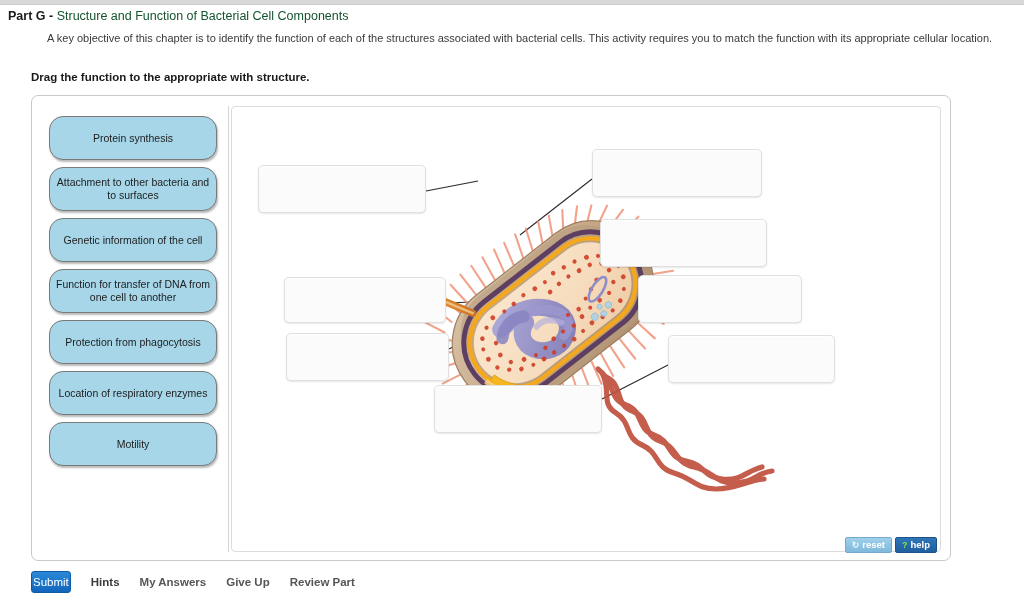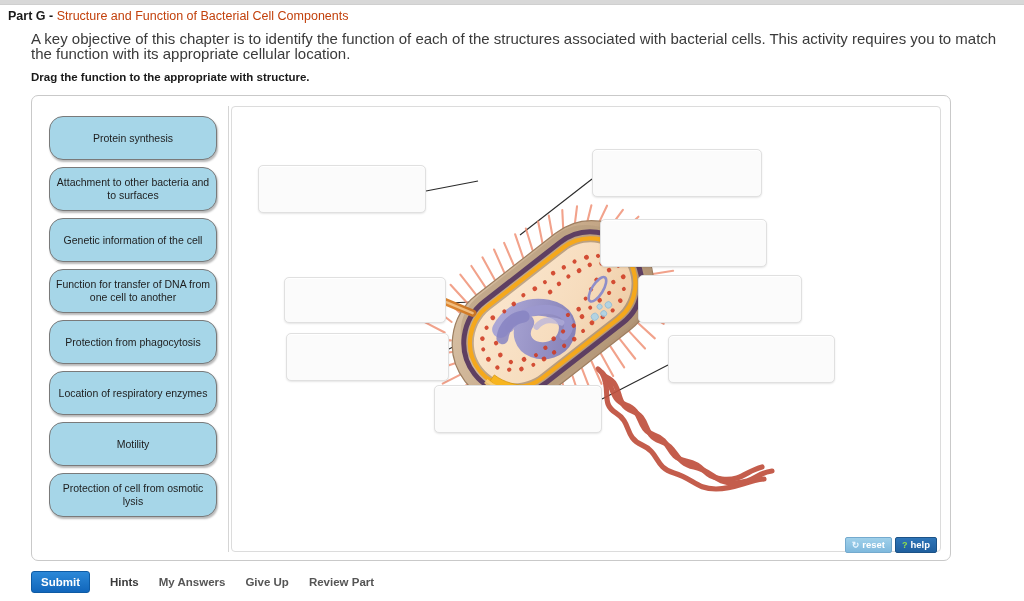--- a/index.html
+++ b/index.html
@@ -36,28 +36,28 @@
   .part-header .part-label {
     font-weight: bold;
     color: #1a1a1a;
   }
   .part-header .part-dash {
     font-weight: bold;
     color: #1a1a1a;
   }
   .part-header .part-title {
     font-weight: normal;
-    color: #c2410c;
+    color: #14532d;
   }
 
   .intro {
     position: absolute;
-    left: 31px; top: 31px;
+    left: 47px; top: 31px;
     width: 978px;
-    font-size: 15px;
+    font-size: 11px;
     line-height: 15px;
     color: #3a3a3a;
   }
 
   .instruction {
     position: absolute;
     left: 31px; top: 71px;
     font-size: 11.5px;
     font-weight: bold;
     color: #1a1a1a;
@@ -184,22 +184,22 @@
     display: flex;
     align-items: center;
     gap: 0;
   }
   .btn-submit {
     background: linear-gradient(#2b88d8, #1166bb);
     border: 1px solid #0e5ba4;
     border-radius: 3px;
     color: #ffffff;
     font-size: 11.5px;
-    font-weight: bold;
-    padding: 4px 9px;
+    font-weight: normal;
+    padding: 4px 1px;
     cursor: pointer;
     user-select: none;
   }
   .action-link {
     font-size: 11.5px;
     font-weight: bold;
     color: #555555;
     margin-left: 20px;
     cursor: pointer;
     user-select: none;
@@ -227,21 +227,20 @@
 <div class="activity-panel">
 
   <div class="bank">
     <div class="bank-item">Protein synthesis</div>
     <div class="bank-item">Attachment to other bacteria and to surfaces</div>
     <div class="bank-item">Genetic information of the cell</div>
     <div class="bank-item">Function for transfer of DNA from one cell to another</div>
     <div class="bank-item">Protection from phagocytosis</div>
     <div class="bank-item">Location of respiratory enzymes</div>
     <div class="bank-item">Motility</div>
-    <div class="bank-item">Protection of cell from osmotic lysis</div>
   </div>
 
   <div class="bank-divider"></div>
 
   <div class="canvas">
 
     <svg class="leaders" viewBox="0 0 710 446" xmlns="http://www.w3.org/2000/svg">
       <g stroke="#2a2a2a" stroke-width="1.1" fill="none">
         <line x1="194" y1="84" x2="246" y2="74"></line>
         <line x1="360" y1="72" x2="288" y2="128"></line>

